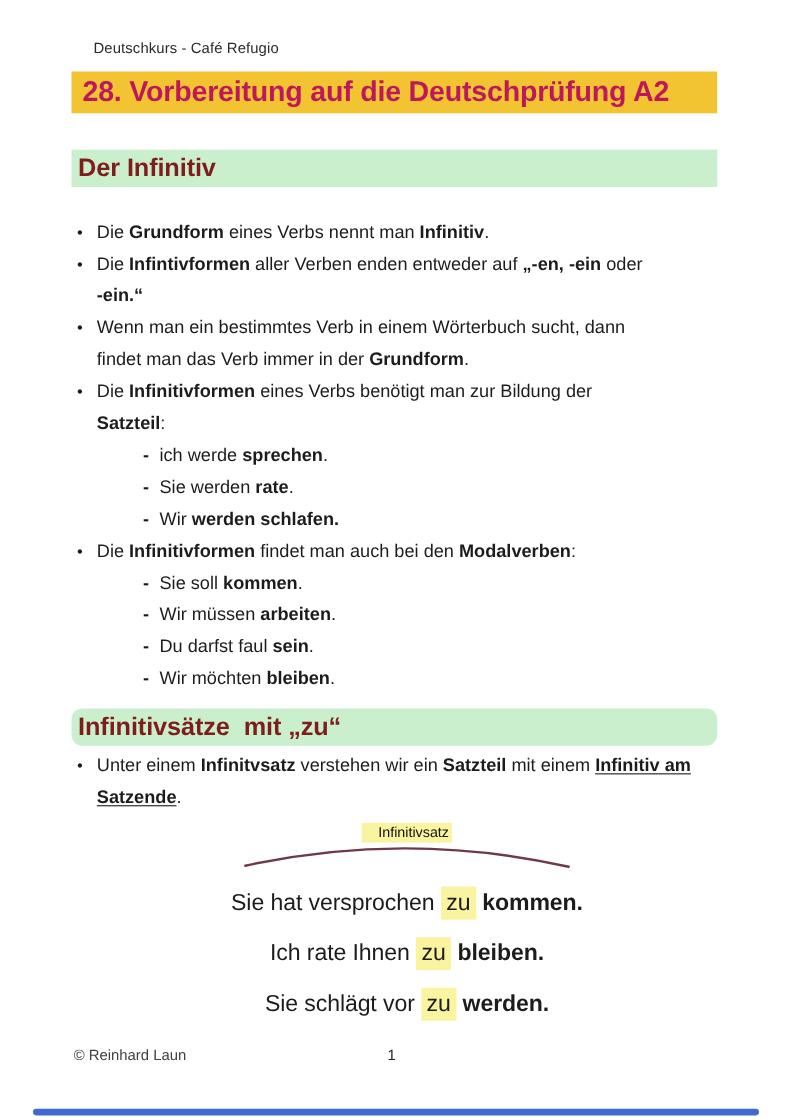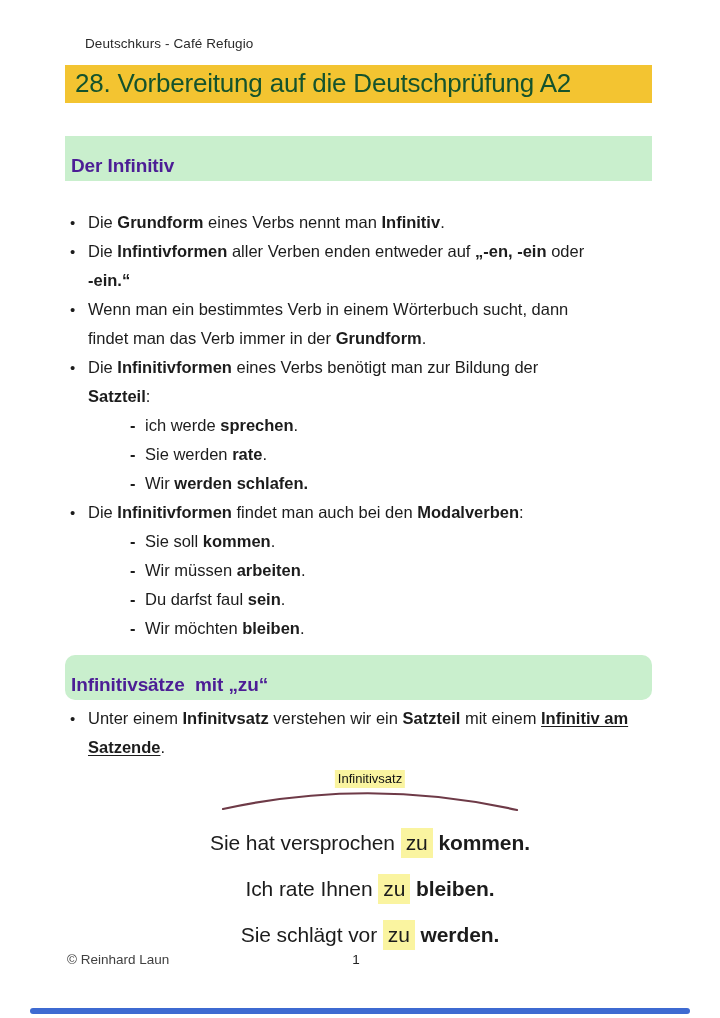--- a/index.html
+++ b/index.html
@@ -18,27 +18,27 @@
     color:var(--text,#1c1c1c);
   }
   .page{padding-top:36px;}
   .header-line{
     margin-left:85px;font-size:13.5px;color:#2a2a2a;letter-spacing:.1px;
   }
   .title-bar{
     margin:14px 68px 0 65px;background:var(--title-highlight,#F3C431);
     padding:3px 6px 4px 10px;
   }
-  .title-bar h1{font-size:26px;font-weight:normal;color:#14532d;letter-spacing:-0.2px;}
+  .title-bar h1{font-size:26px;font-weight:bold;color:#be185d;letter-spacing:-0.2px;}
   .section-bar{
     margin:33px 68px 0 65px;background:var(--section-highlight,#C9EFCD);
     padding:3px 6px 4px 6px;
   }
   .section-bar h2{
-    font-size:19px;font-weight:bold;color:#4c1d95;white-space:pre-wrap;letter-spacing:-0.1px;margin-top:16px;
+    font-size:23px;font-weight:bold;color:#7f1d1d;white-space:pre-wrap;letter-spacing:-0.1px;
   }
   .section-bar.second{margin-top:12px;border-radius:10px;}
   .doc-list{
     list-style:none;margin:27px 40px 0 67px;font-size:16.5px;line-height:29px;
   }
   .doc-list.tight{margin-top:4px;}
   .doc-list li{position:relative;}
   .doc-list li.bullet{padding-left:21px;}
   .doc-list li.dash{padding-left:78px;}
   .marker{position:absolute;top:0;}
@@ -47,21 +47,21 @@
   .b{font-weight:bold;}
   .u{text-decoration:underline;text-underline-offset:2px;}
   .hl{background:var(--phrase-highlight,#FAF4A0);padding:3px 5px 4px 5px;}
   
   .diagram{margin-top:8px;transform:translateX(10px);}
   .arc-wrap{position:relative;width:300px;height:42px;margin:0 auto;}
   .arc-wrap svg{position:absolute;left:0;bottom:0;display:block;}
   .arc-label{
     position:absolute;top:0;left:50%;transform:translateX(-50%);
     background:var(--phrase-highlight,#FAF4A0);font-size:13px;color:#111;
-    padding:1px 3px 2px 3px;white-space:nowrap;
+    padding:1px 3px 2px 15px;white-space:nowrap;
   }
   .sentence{
     text-align:center;font-size:21px;line-height:30px;margin-top:16px;letter-spacing:-0.1px;
   }
   .sentence:first-of-type{margin-top:2px;}
   
   .footer-copy{position:absolute;top:952px;left:67px;font-size:13.5px;color:#404040;}
   .footer-page{position:absolute;top:952px;left:0;right:8px;text-align:center;font-size:13.5px;color:#222;}
   .bottom-bar{
     position:absolute;left:30px;right:30px;bottom:4px;height:6px;

